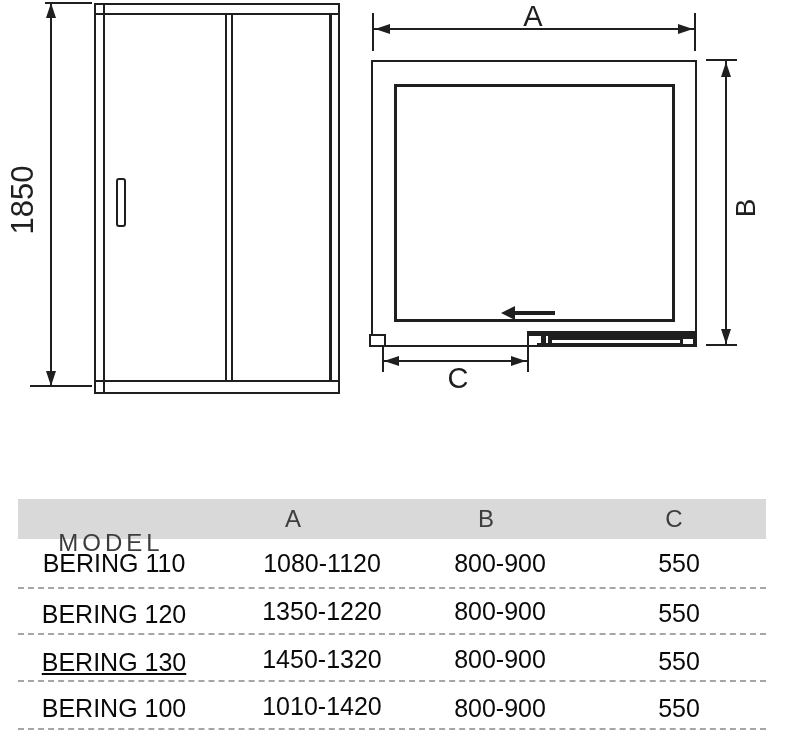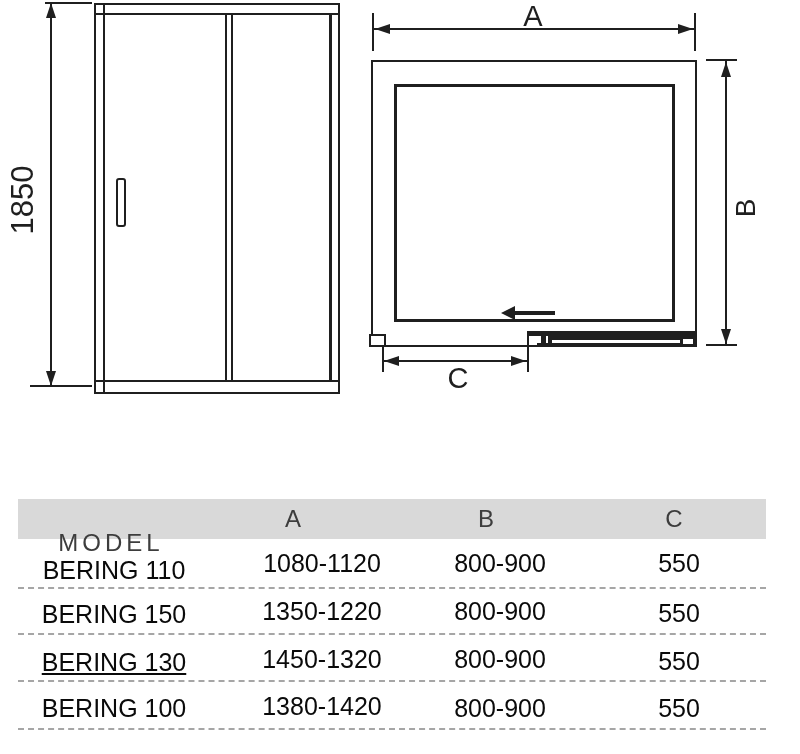--- a/index.html
+++ b/index.html
@@ -107,45 +107,45 @@
   </div>
 
   <div>
     <div class="th-band"></div>
     <div class="th model" style="left:31px;  top:505px; width:160px;">MODEL</div>
     <div class="th" style="left:263px; top:505px; width:60px;">A</div>
     <div class="th" style="left:456px; top:505px; width:60px;">B</div>
     <div class="th" style="left:644px; top:505px; width:60px;">C</div>
 
     <div>
-      <div class="td" style="left:24px;  top:549px; width:180px;margin-top:7px;">BERING 110</div>
+      <div class="td" style="left:24px;  top:549px; width:180px;">BERING 110</div>
       <div class="td" style="left:242px; top:549px; width:160px;">1080-1120</div>
       <div class="td" style="left:420px; top:549px; width:160px;">800-900</div>
       <div class="td" style="left:599px; top:549px; width:160px;">550</div>
     </div>
     <div class="sep" style="top:587px;"></div>
 
     <div>
-      <div class="td" style="left:24px;  top:600px; width:180px;">BERING 150</div>
+      <div class="td" style="left:24px;  top:600px; width:180px;">BERING 120</div>
       <div class="td" style="left:242px; top:597px; width:160px;">1350-1220</div>
       <div class="td" style="left:420px; top:597px; width:160px;">800-900</div>
       <div class="td" style="left:599px; top:599px; width:160px;">550</div>
     </div>
     <div class="sep" style="top:633px;"></div>
 
     <div>
       <div class="td" style="left:24px;  top:648px; width:180px;text-decoration:underline;">BERING 130</div>
       <div class="td" style="left:242px; top:645px; width:160px;">1450-1320</div>
       <div class="td" style="left:420px; top:645px; width:160px;">800-900</div>
       <div class="td" style="left:599px; top:647px; width:160px;">550</div>
     </div>
     <div class="sep" style="top:680px;"></div>
 
     <div>
       <div class="td" style="left:24px;  top:694px; width:180px;">BERING 100</div>
-      <div class="td" style="left:242px; top:692px; width:160px;">1380-1420</div>
+      <div class="td" style="left:242px; top:692px; width:160px;">1010-1420</div>
       <div class="td" style="left:420px; top:694px; width:160px;">800-900</div>
       <div class="td" style="left:599px; top:694px; width:160px;">550</div>
     </div>
     <div class="sep" style="top:728px;"></div>
   </div>
 
 </div>
 
 </body></html>

